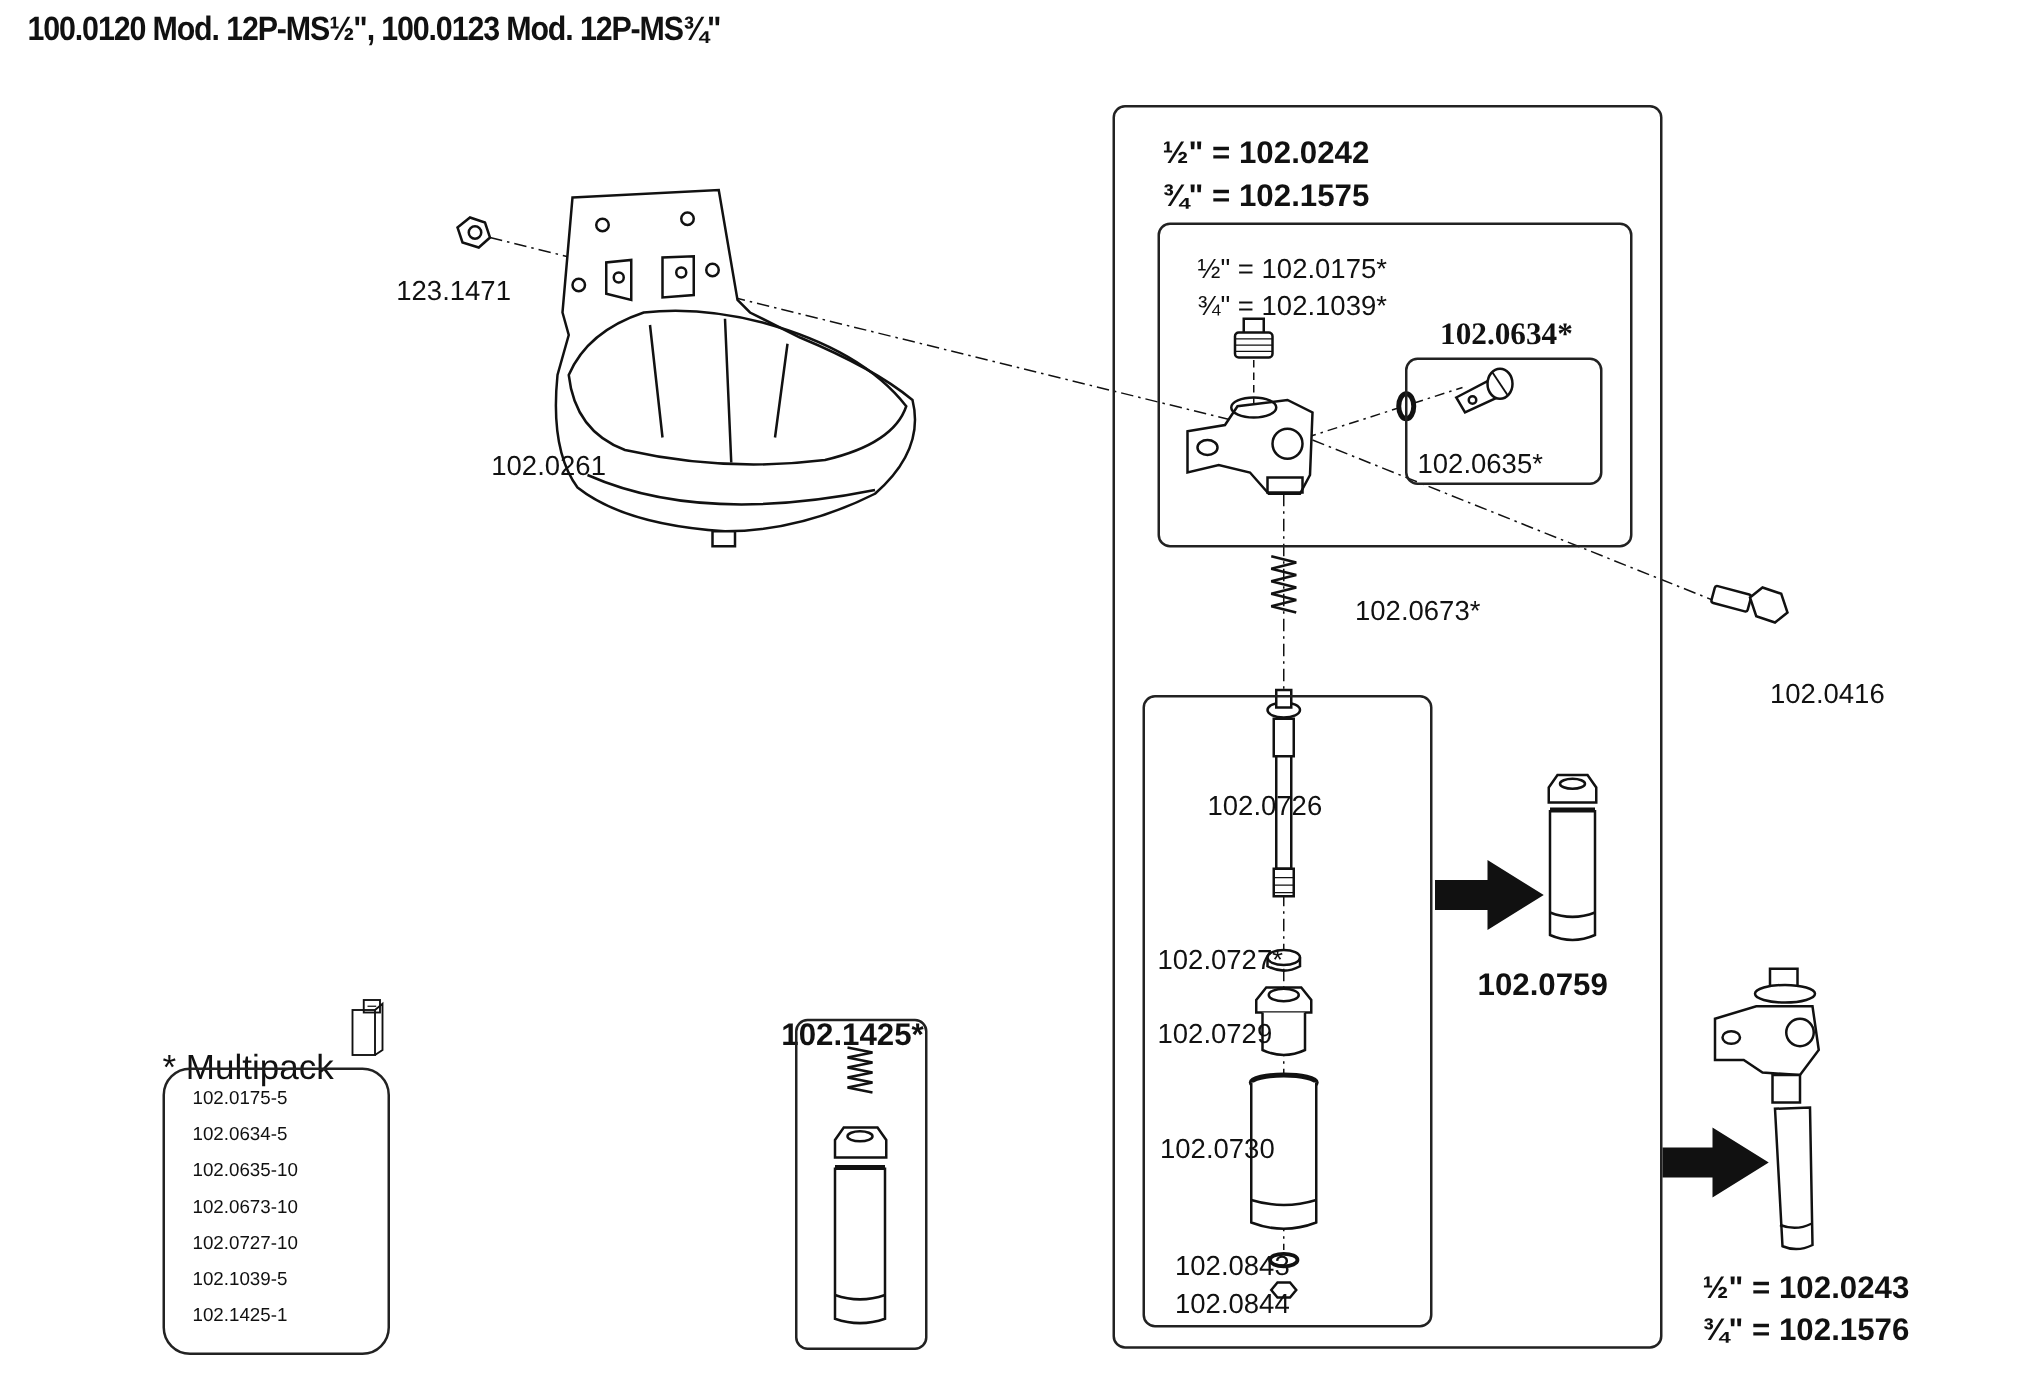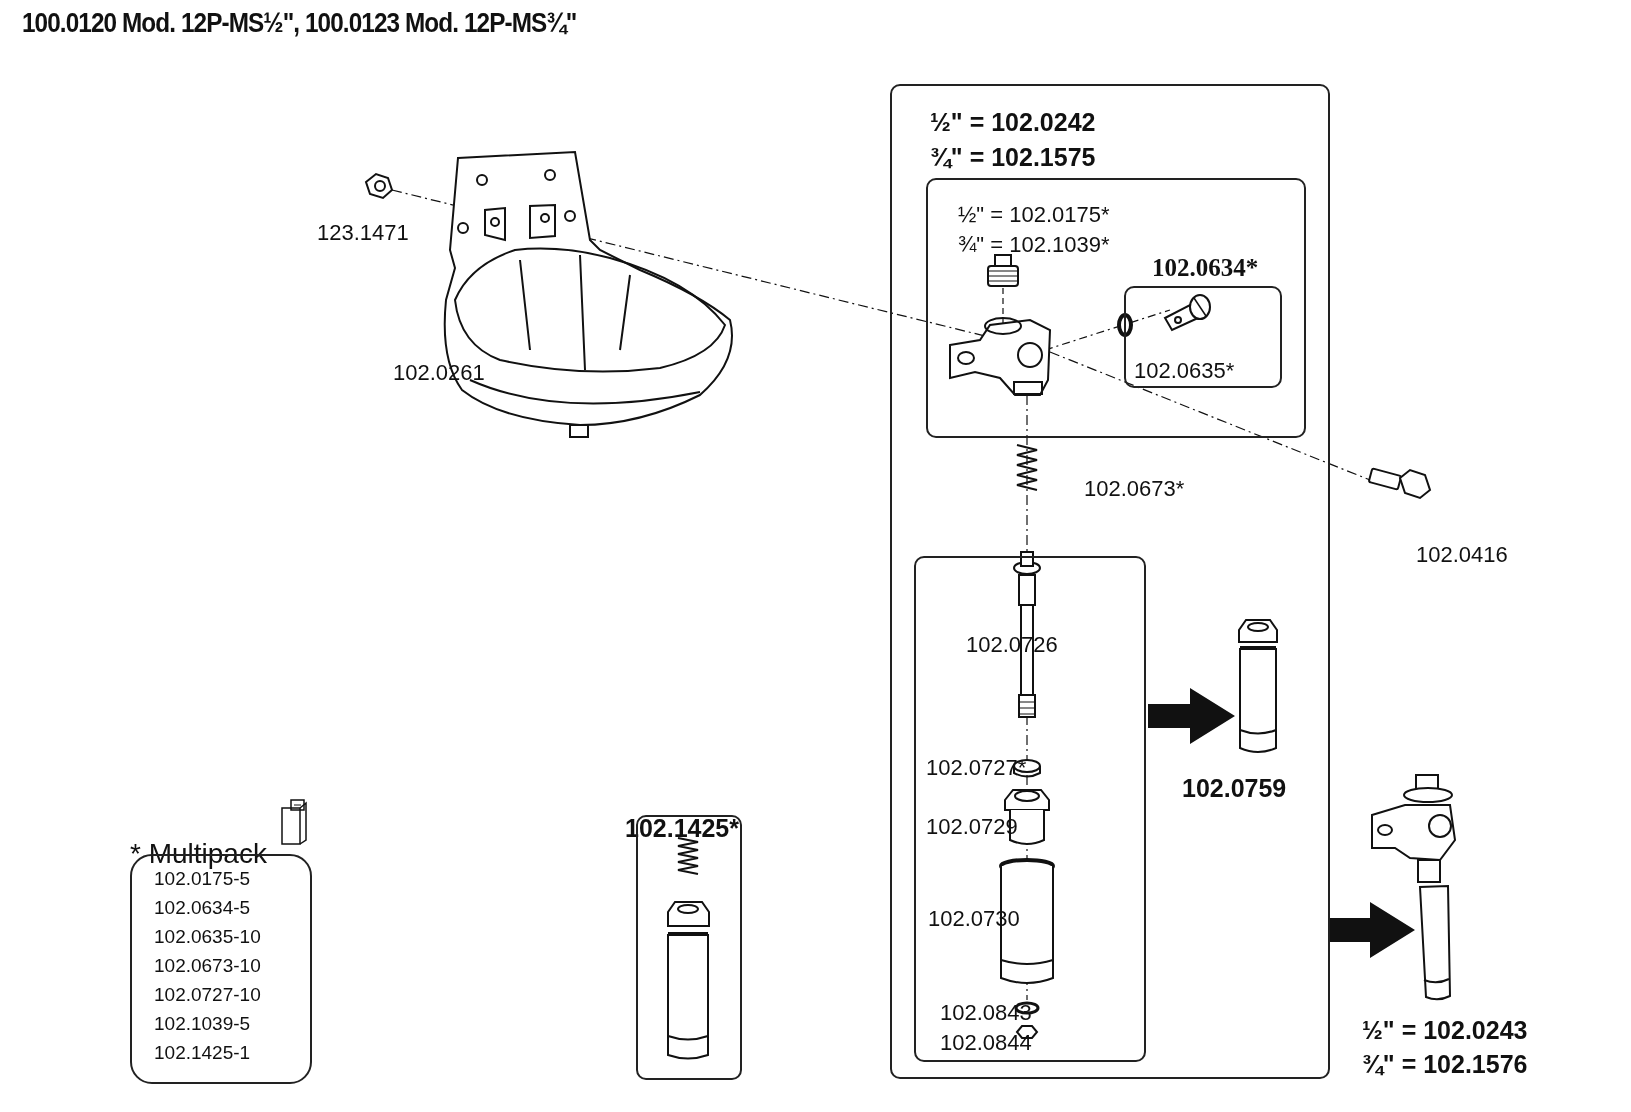--- a/index.html
+++ b/index.html
@@ -3,21 +3,21 @@
 <meta charset="utf-8">
 <style>
   html,body{margin:0;padding:0;background:#fff;}
   body{width:1631px;height:1112px;position:relative;overflow:hidden;font-family:"Liberation Sans",sans-serif;color:#111;}
   .abs{position:absolute;white-space:nowrap;}
   .title{left:22px;top:8px;font-size:27px;font-weight:bold;letter-spacing:-1px;transform:scaleX(0.9);transform-origin:left top;}
   .lbl{font-size:22px;}
   .blbl{font-size:25px;font-weight:bold;}
   .box{position:absolute;border:2px solid #222;border-radius:10px;box-sizing:border-box;}
   svg.art{position:absolute;left:0;top:0;}
-  .mp-list div{font-size:19px;line-height:29px;}
+  .mp-list div{font-size:15px;line-height:29px;}
 </style>
 </head>
 <body>
 
 <div class="abs title">100.0120 Mod. 12P-MS½", 100.0123 Mod. 12P-MS¾"</div>
 
 <svg class="art" width="1631" height="1112">
   <g fill="none" stroke="#111" stroke-width="2">
 
     <path d="M392 190 L1050 352 M1050 352 L1370 480" stroke-width="1.2" stroke-dasharray="10 4 2 4"></path>

